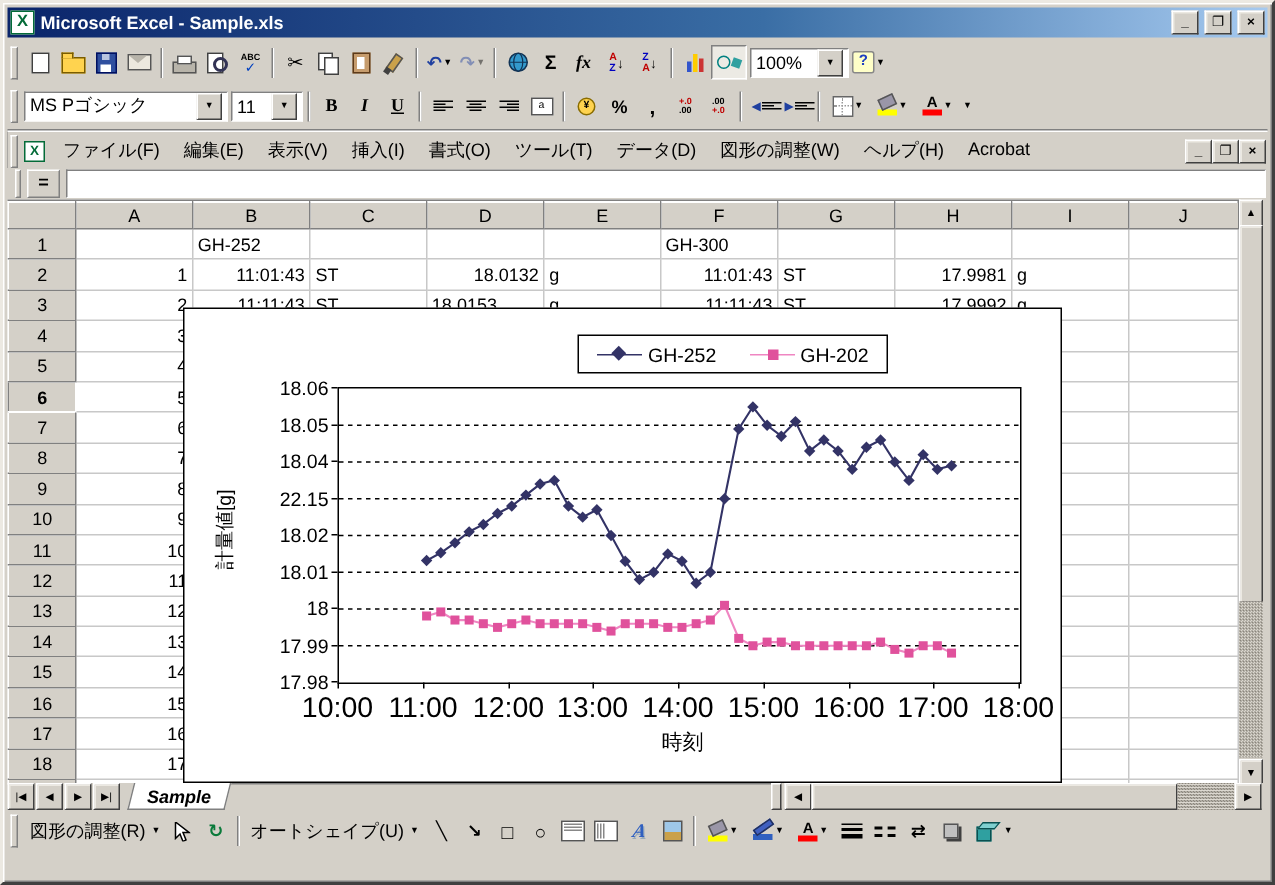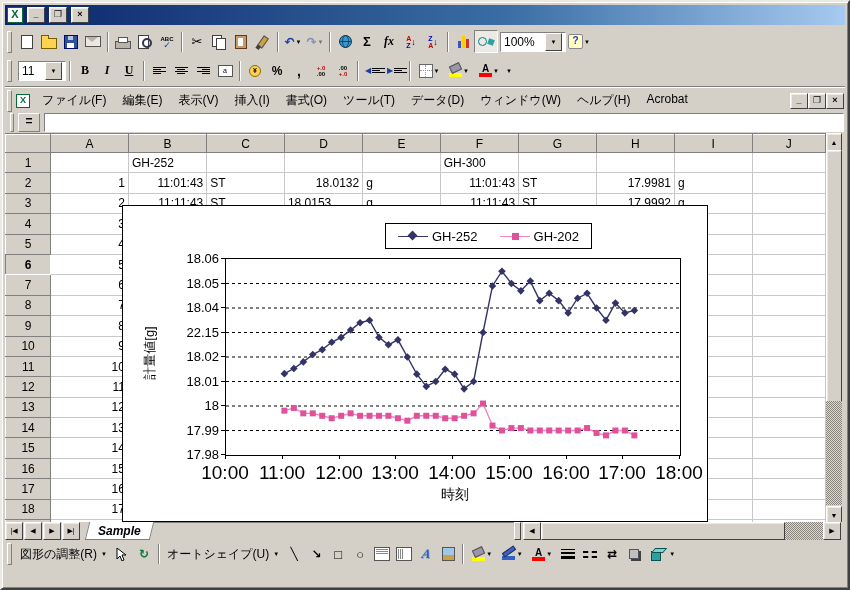--- a/index.html
+++ b/index.html
@@ -163,20 +163,21 @@
   .spanel{border:1px solid;border-color:#808080 #fff #fff #808080;display:flex;align-items:center;padding:0 4px;font-size:11px;}
   .sgrip{width:12px;background:linear-gradient(135deg,transparent 40%,#808080 40% 45%,#fff 45% 55%,transparent 55% 60%,#808080 60% 65%,#fff 65% 75%,transparent 75%);}
 </style>
 </head>
 <body>
 
 <div class="win">
 
   <div class="titlebar">
     <span class="xlicon">X</span>
+    <span class="title">Microsoft Excel - Sample.xls</span>
     <span class="winbtn">_</span>
     <span class="winbtn">❐</span>
     <span class="winbtn">×</span>
   </div>
 
   <div class="bar" style="top:25px;height:27px;">
     <span class="grip"></span>
     <span class="tb">
         <span class="pg"></span>
       </span>
@@ -280,20 +281,24 @@
       <span class="dbtn">▼</span>
     </span>
     <span class="tb">
         <span class="helpic">?</span>
         <span class="drop">▼</span>
       </span>
   </div>
 
   <div class="bar" style="top:54px;height:27px;">
     <span class="grip"></span>
+    <span class="combo" style="width:128px;">
+      <span class="cval">MS Pゴシック</span>
+      <span class="dbtn">▼</span>
+    </span>
     <span class="combo" style="width:40px;margin-left:2px;">
       <span class="cval">11</span>
       <span class="dbtn">▼</span>
     </span>
     <span class="sep"></span>
     <span class="tb">
         <b style="font-family:'Liberation Serif',serif;">B</b>
       </span>
     <span class="tb">
         <i style="font-family:'Liberation Serif',serif;font-weight:bold;">I</i>
@@ -398,21 +403,21 @@
     <span class="grip"></span>
     <span class="xlicon small" style="margin-right:4px;">X</span>
     <span id="menuitems" style="display:flex;">
         <span class="menu-item">ファイル(F)</span>
         <span class="menu-item">編集(E)</span>
         <span class="menu-item">表示(V)</span>
         <span class="menu-item">挿入(I)</span>
         <span class="menu-item">書式(O)</span>
         <span class="menu-item">ツール(T)</span>
         <span class="menu-item">データ(D)</span>
-        <span class="menu-item">ウィンドウ(W)</span>
+        <span class="menu-item">図形の調整(W)</span>
         <span class="menu-item">ヘルプ(H)</span>
         <span class="menu-item">Acrobat</span>
       </span>
     <span class="winbtns">
       <span class="winbtn">_</span>
       <span class="winbtn">❐</span>
       <span class="winbtn">×</span>
     </span>
   </div>
 

